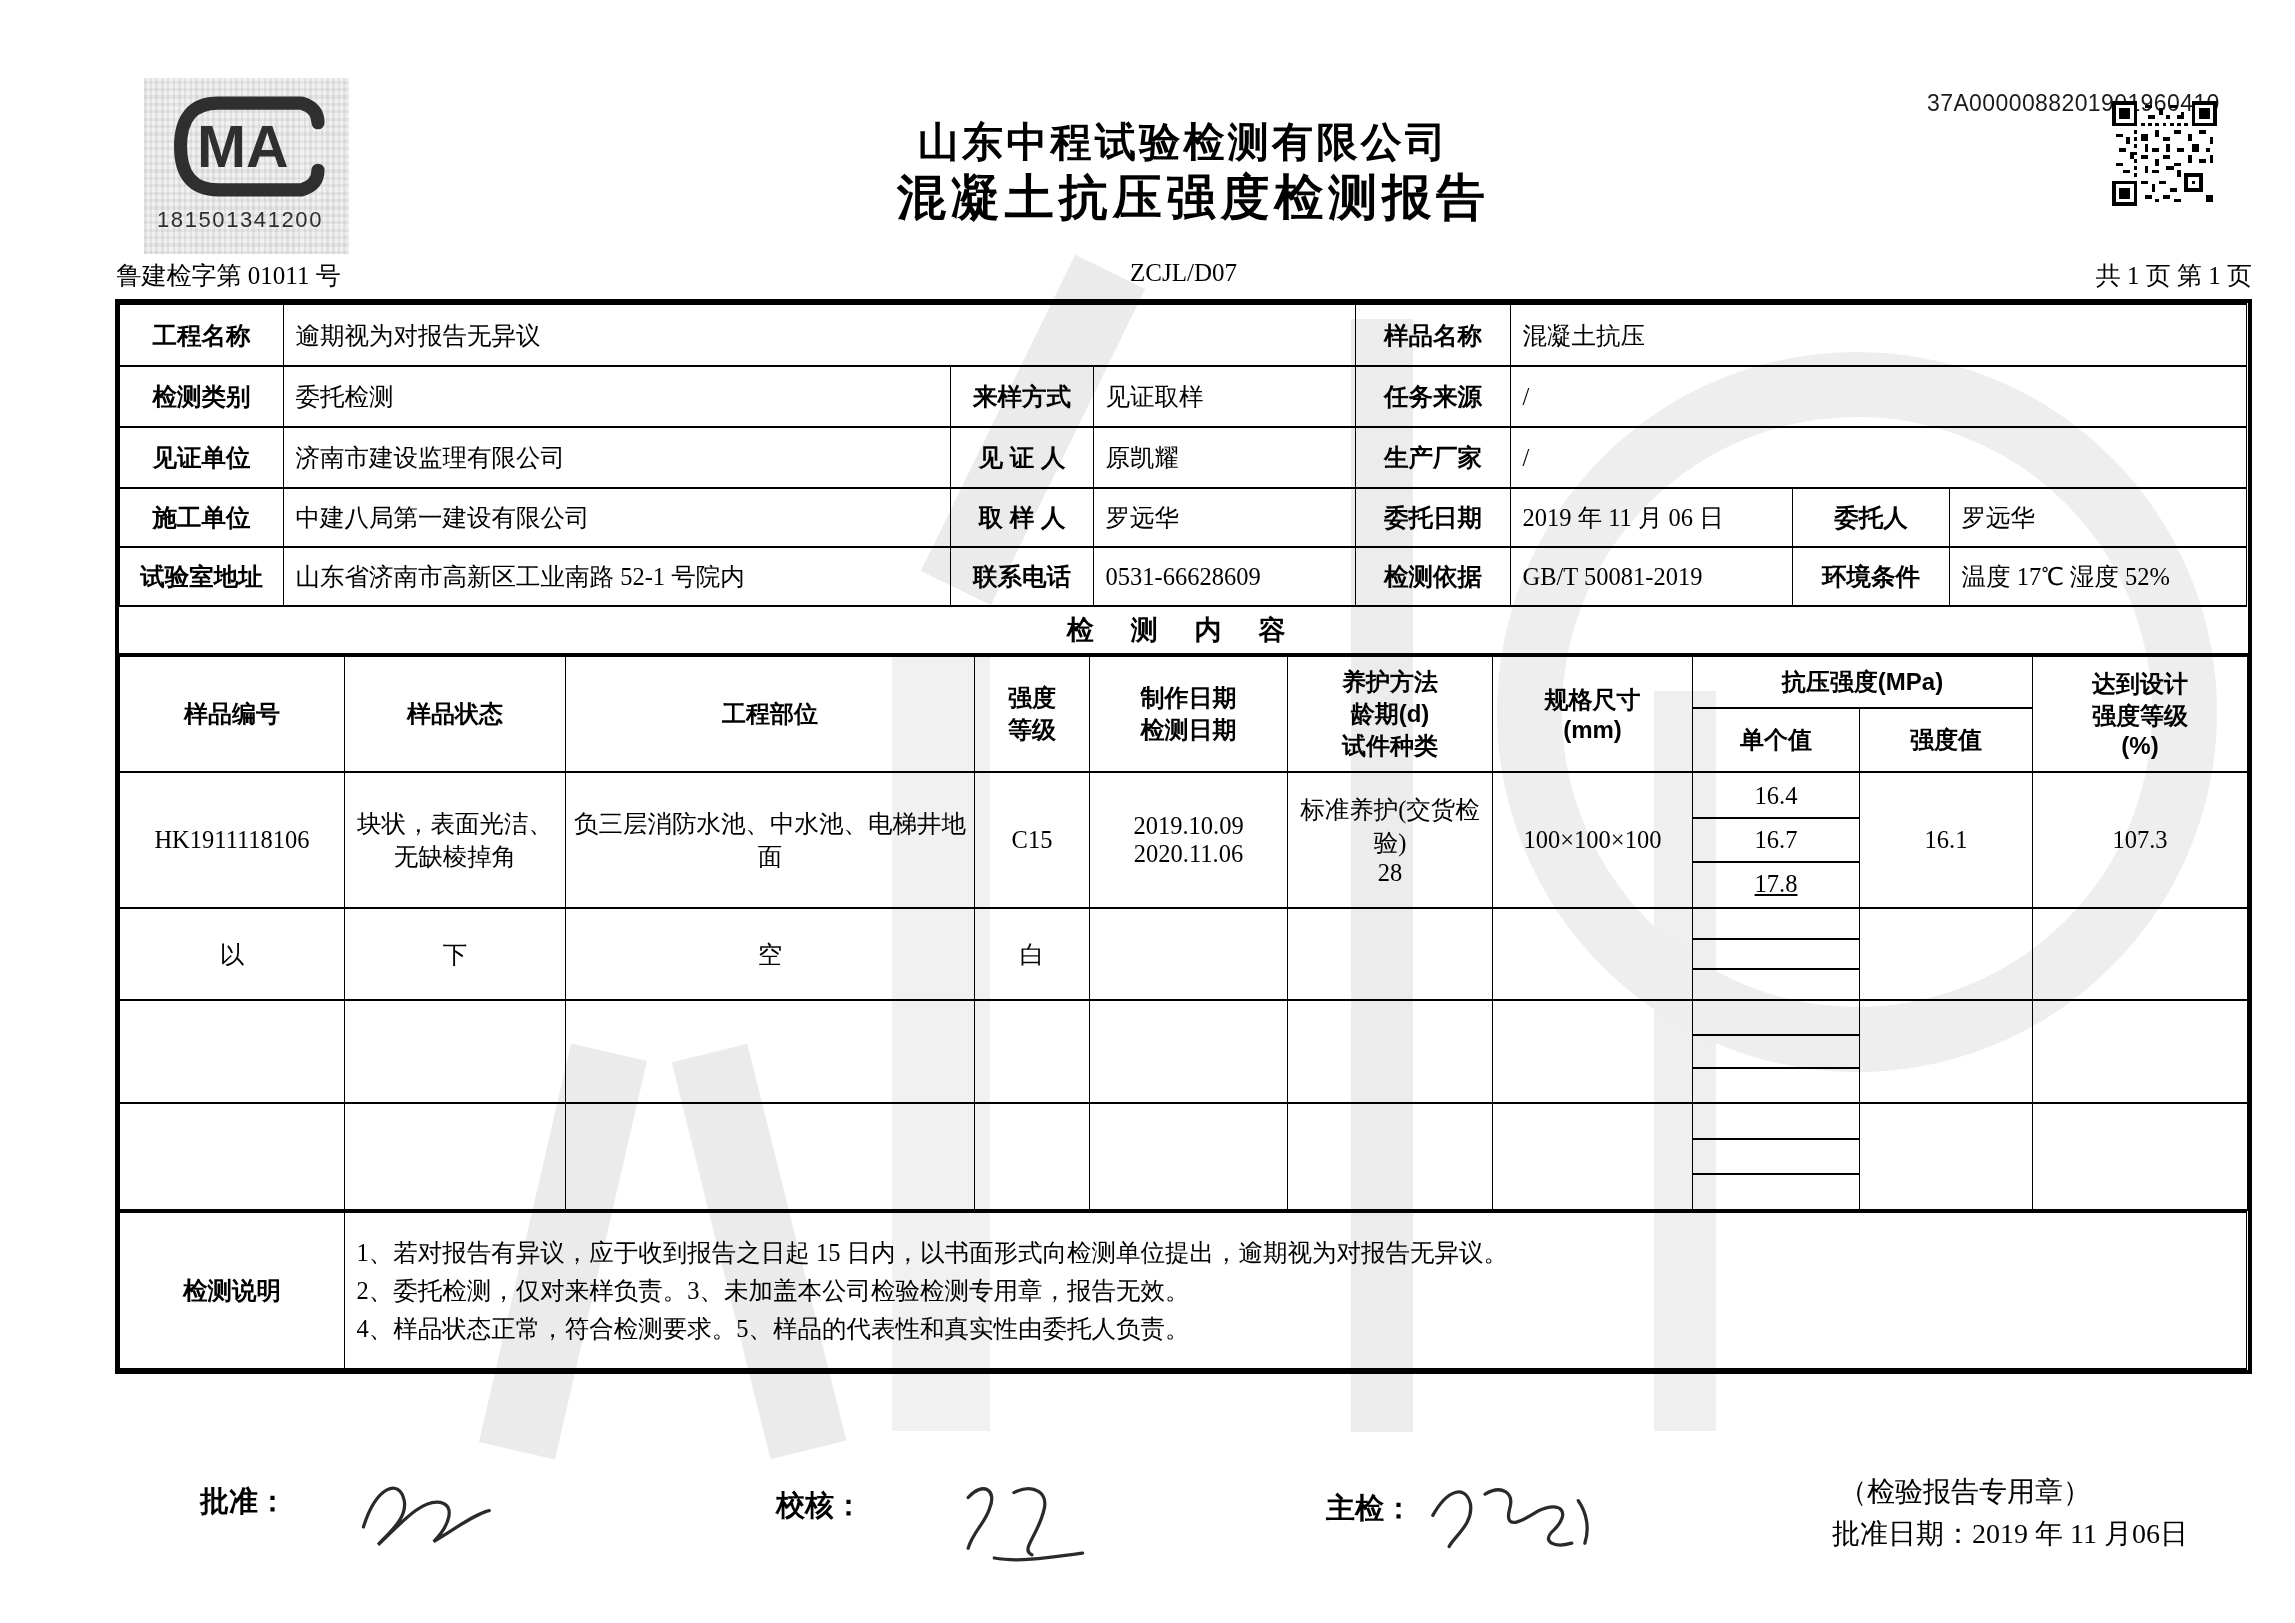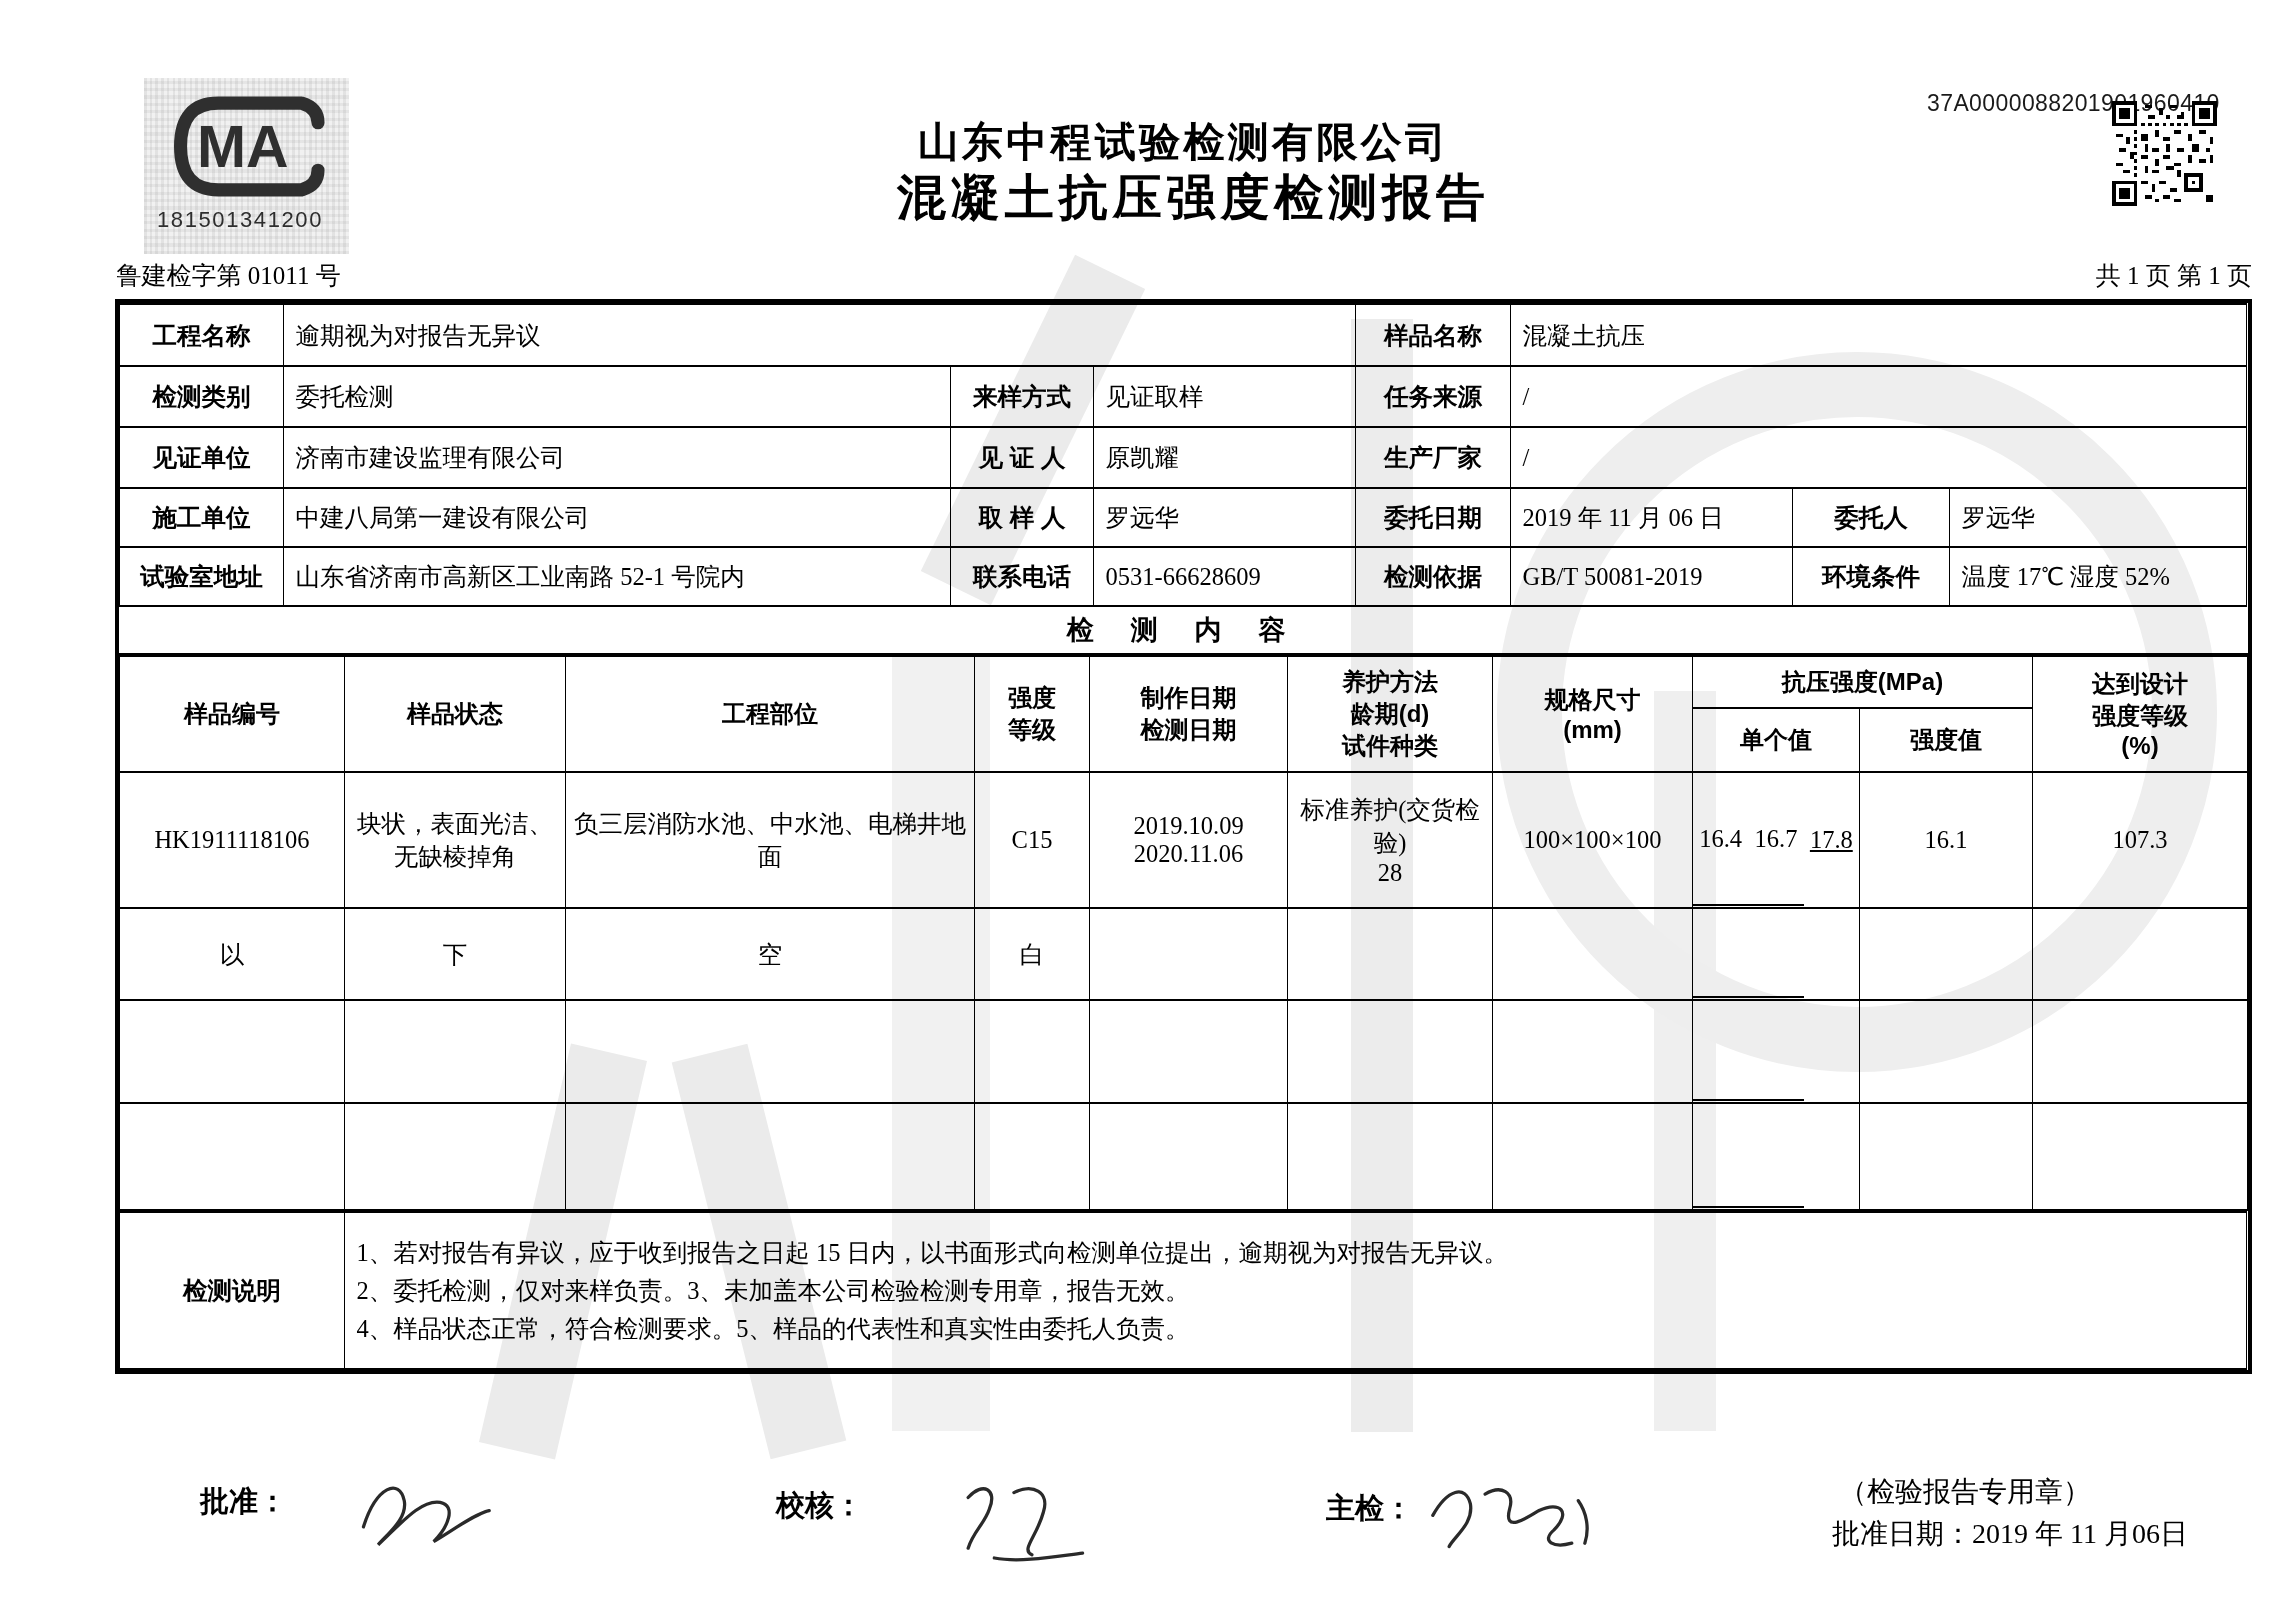--- a/index.html
+++ b/index.html
@@ -35,21 +35,21 @@
   table{border-collapse:collapse;table-layout:fixed;width:2127px;}
   td{border:1.6px solid #000;border-top-width:2.5px;border-bottom-width:2.5px;
      padding:0 8.2px;text-align:center;vertical-align:middle;font-size:24.5px;overflow:hidden;}
   td.lbl{font-family:"Liberation Sans",sans-serif;font-weight:bold;font-size:24.5px;}
   td.val{text-align:left;padding-left:11.5px;}
   td.hd{font-family:"Liberation Sans",sans-serif;font-weight:bold;font-size:24px;}
   td.p0{padding:0;}
   .section-title{height:46px;display:flex;align-items:center;justify-content:center;
      font-family:"Liberation Sans",sans-serif;font-weight:bold;font-size:27px;letter-spacing:14.7px;
      border-bottom:2.5px solid #000;}
-  .subwrap{display:flex;flex-direction:row;width:100%;}
+  .subwrap{display:flex;flex-direction:column;width:100%;}
   .subwrap > div{flex:1;display:flex;align-items:center;justify-content:center;border-bottom:2.5px solid #000;font-size:24.5px;}
   .subwrap > div:last-child{border-bottom:none;text-decoration:underline;}
   .sw-a{height:131px;} .sw-b{height:87px;} .sw-c{height:98px;} .sw-d{height:102px;}
   .notes-cell{text-align:left;padding:6.5px 4.9px 6.5px 11.5px;}
   .notes-cell div{font-size:24.5px;line-height:38px;}
   
   .foot-lbl{font-size:29px;font-weight:bold;z-index:1;}
   .sig{z-index:1;}
   .seal-note{left:1839px;top:1473px;font-size:28px;z-index:1;}
   .appr-date{left:1832px;top:1515px;font-size:28px;z-index:1;}
@@ -156,20 +156,21 @@
     <rect x="16" y="24" width="2" height="1" fill="#000"></rect>
   <rect x="9" y="26" width="2" height="1" fill="#000"></rect>
     <rect x="12" y="27" width="1" height="1" fill="#000"></rect>
     <rect x="14" y="26" width="2" height="1" fill="#000"></rect>
     <rect x="17" y="27" width="2" height="1" fill="#000"></rect>
     <rect x="26" y="26" width="2" height="2" fill="#000"></rect>
 </svg>
 
 <div class="abs subhdr">
   <span class="abs" style="left:1.6px;top:0;">鲁建检字第 01011 号</span>
+  <span class="abs c">ZCJL/D07</span>
   <span class="abs r">共 1 页  第 1 页</span>
 </div>
 
 <div class="abs formwrap">
 
   <table>
     <colgroup>
       <col style="width:164px">
         <col style="width:667px">
         <col style="width:143px">

